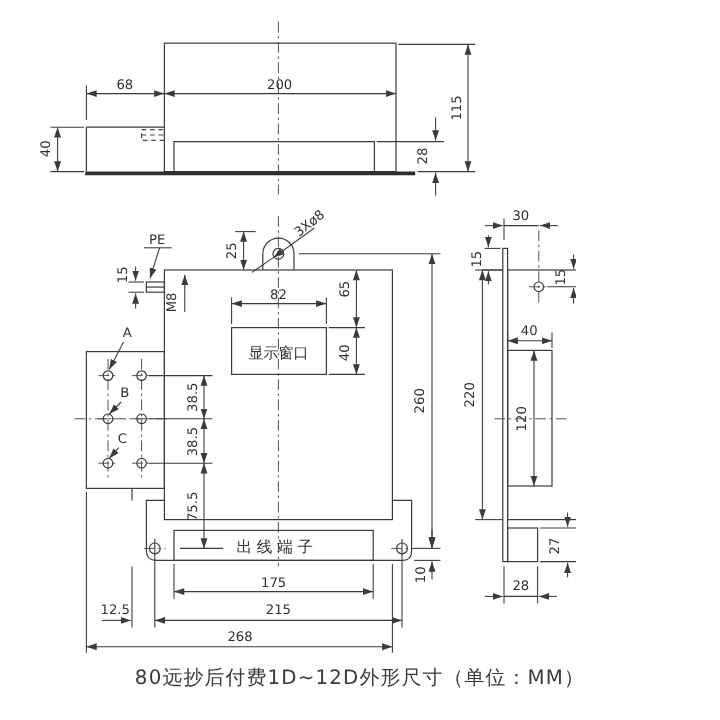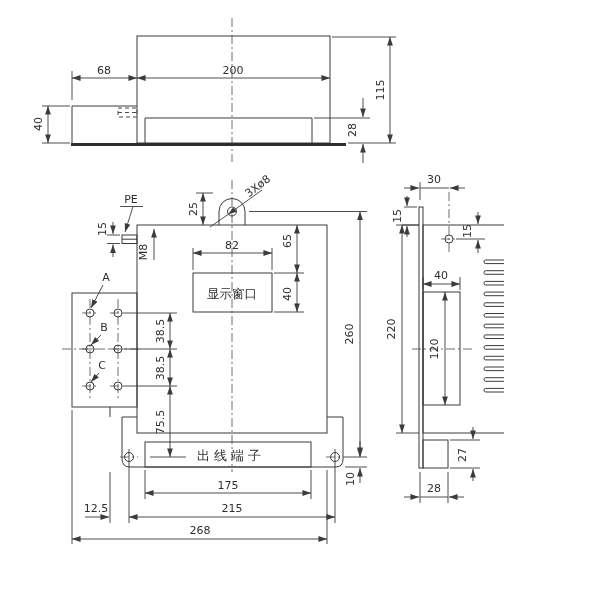--- a/index.html
+++ b/index.html
@@ -1,17 +1,17 @@
 <!DOCTYPE html>
 <html><head>
 <meta charset="utf-8">
 <style>
   html,body{margin:0;padding:0;background:#ffffff;}
   #stage{position:relative;width:480px;height:600px;background:#ffffff;overflow:hidden;
-         font-family:"DejaVu Sans","Liberation Sans",sans-serif;padding-left:24px;}
+         font-family:"DejaVu Sans","Liberation Sans",sans-serif;}
   svg{position:absolute;left:0;top:0;}
   .ln{stroke:#3b3b3b;stroke-width:1;fill:none;}
   .thk{stroke:#2e2e2e;stroke-width:3;fill:none;}
   .cl{stroke:#4a4a4a;stroke-width:0.8;fill:none;stroke-dasharray:9 3 2 3;}
   .hid{stroke:#4a4a4a;stroke-width:1;fill:none;stroke-dasharray:4 3;}
   .dl{stroke:#3b3b3b;stroke-width:0.9;fill:none;}
   text{fill:#2f2f2f;font-size:11px;font-family:"DejaVu Sans","Liberation Sans",sans-serif;}
   .cn{font-size:12.5px;}
   .tb{font-size:13px;letter-spacing:4px;}
   #caption{position:absolute;left:0;top:554px;width:600px;text-align:center;
@@ -296,13 +296,14 @@
       <line class="dl" x1="420" y1="472" x2="420" y2="503"></line>
       <line class="dl" x1="448" y1="472" x2="448" y2="503"></line>
       <line class="dl" x1="420" y1="497" x2="448" y2="497"></line>
       <line class="dl" x1="404" y1="497" x2="419" y2="497" marker-end="url(#mE)"></line>
       <line class="dl" x1="464" y1="497" x2="449" y2="497" marker-end="url(#mE)"></line>
       <text x="434" y="492" text-anchor="middle">28</text>
     </g>
   </g>
 </svg>
 
+<div id="caption">80远抄后付费1D~12D外形尺寸（单位：MM）</div>
 </div>
 
 </body></html>

